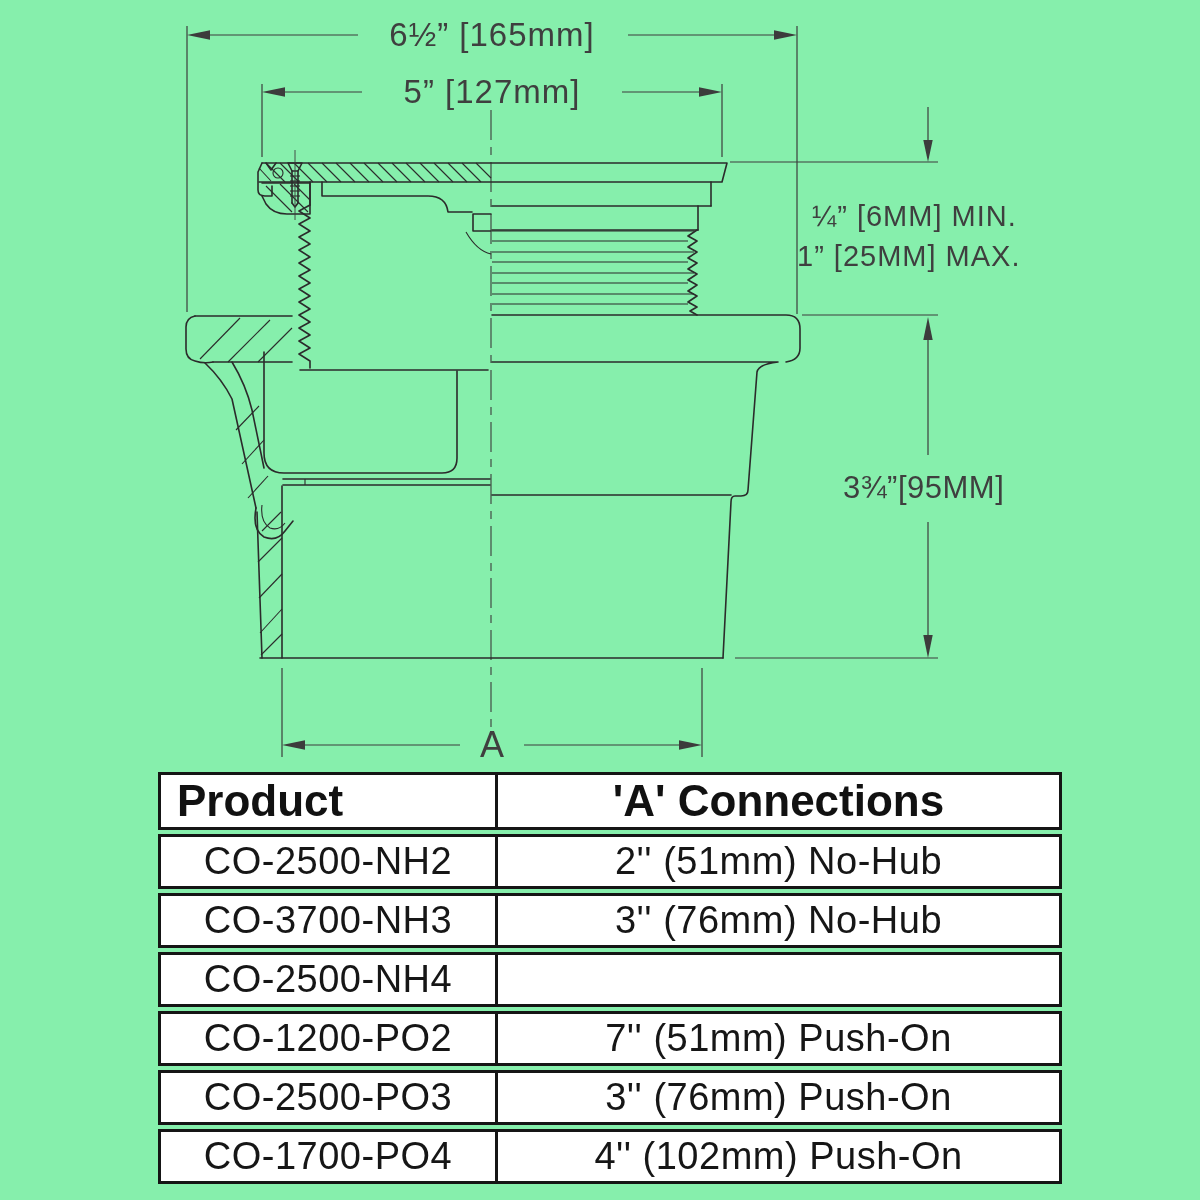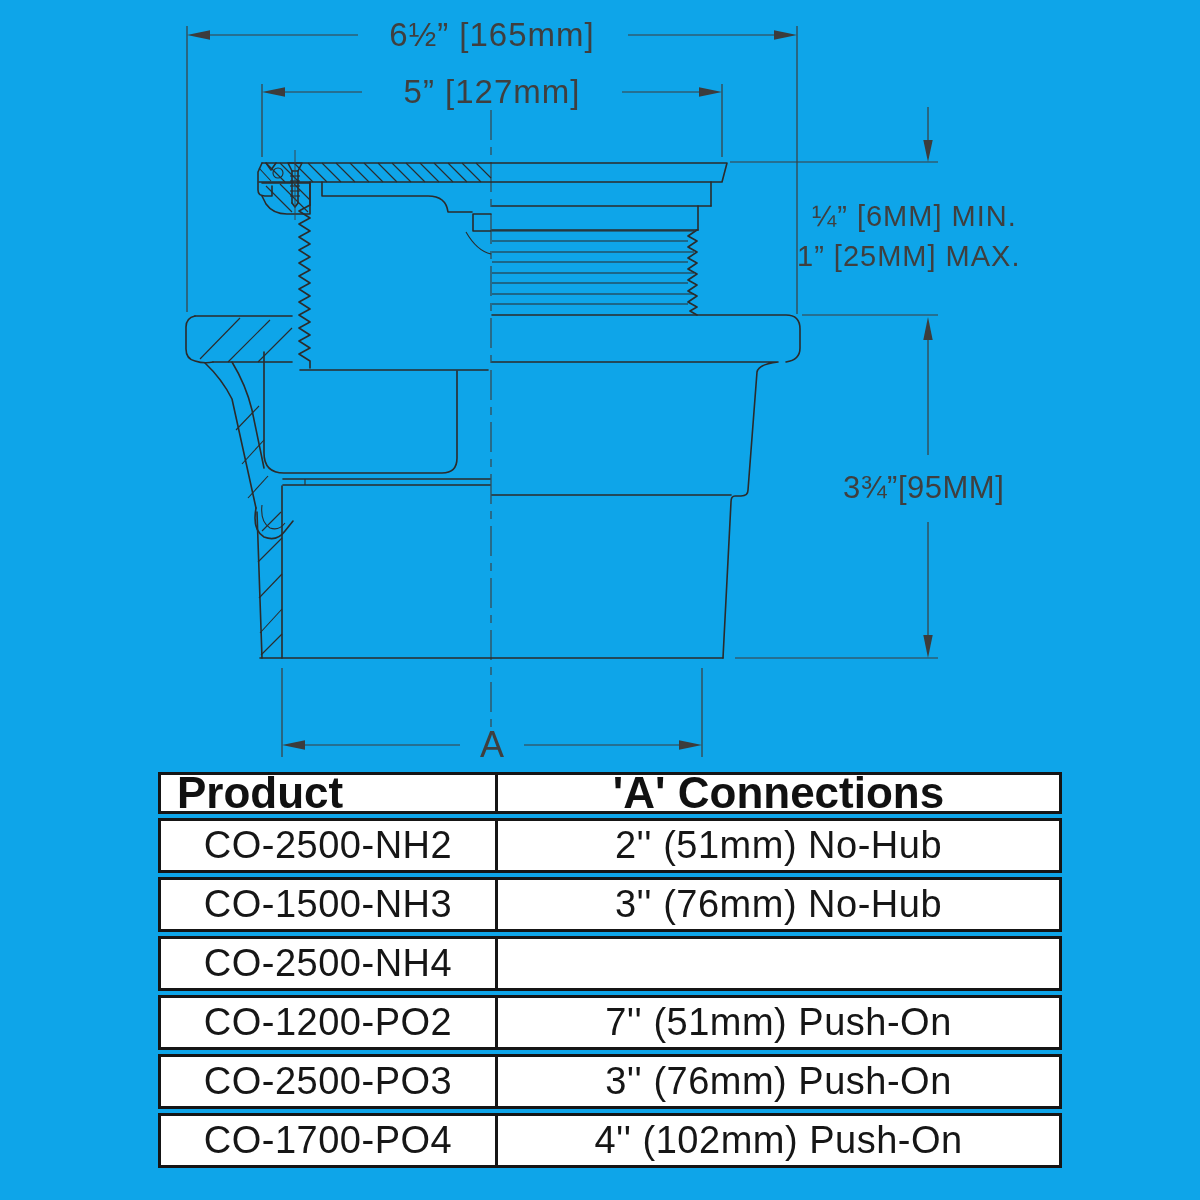--- a/index.html
+++ b/index.html
@@ -1,34 +1,34 @@
 <!DOCTYPE html>
 <html><head>
 <meta charset="utf-8">
 <style>
   html,body{margin:0;padding:0;background:#ffffff;width:1200px;height:1200px;overflow:hidden;
             font-family:"Liberation Sans", sans-serif;}
-  #stage{position:relative;width:1200px;height:1200px;background:#0ea5e9;}
+  #stage{position:relative;width:1200px;height:1200px;background:#86efac;}
   svg{position:absolute;left:0;top:0;}
   .outline{stroke:#2b2b2b;stroke-width:1.6;fill:none;stroke-linecap:round;stroke-linejoin:round;}
   .thin{stroke:#2b2b2b;stroke-width:1.1;fill:none;}
   .dim{stroke:#3c3c3c;stroke-width:1.2;fill:none;}
   .dimfill{fill:#3c3c3c;stroke:none;}
   .cl{stroke:#3c3c3c;stroke-width:1.1;fill:none;stroke-dasharray:30 7 8 7;}
   .sc{stroke:#3c3c3c;stroke-width:0.9;fill:none;}
   text{fill:#3f3f3f;}
   .dimtext{font-size:33px;letter-spacing:1px;}
   .notetext{font-size:29px;letter-spacing:1px;}
   .htext{font-size:31px;letter-spacing:0.5px;}
   .atext{font-size:36px;}
   
   #spec-table{position:absolute;left:158px;top:772px;width:904px;}
   .t-row{display:flex;border:3px solid #151515;margin-bottom:4px;box-sizing:border-box;
          align-items:center;background:#fff;}
-  .t-head{height:42px;}
+  .t-head{height:58px;}
   .t-body{height:55px;}
   .c1{width:337px;border-right:3px solid #151515;align-self:stretch;display:flex;
       align-items:center;justify-content:center;box-sizing:border-box;}
   .c2{flex:1;display:flex;align-items:flex-start;justify-content:center;}
   .t-head .c1{justify-content:flex-start;padding-left:16px;}
   .t-head span{font-weight:bold;font-size:44px;color:#111;}
   .t-body span{font-size:38px;color:#161616;letter-spacing:0.5px;}
 </style>
 </head>
 <body>
@@ -213,21 +213,21 @@
   <div class="t-row t-body">
     <div class="c1">
           <span>CO-2500-NH2</span>
         </div>
     <div class="c2">
           <span>2'' (51mm) No-Hub</span>
         </div>
   </div>
   <div class="t-row t-body">
     <div class="c1">
-          <span>CO-1500-NH3</span>
+          <span>CO-3700-NH3</span>
         </div>
     <div class="c2">
           <span>3'' (76mm) No-Hub</span>
         </div>
   </div>
   <div class="t-row t-body">
     <div class="c1">
           <span>CO-2500-NH4</span>
         </div>
   </div>

